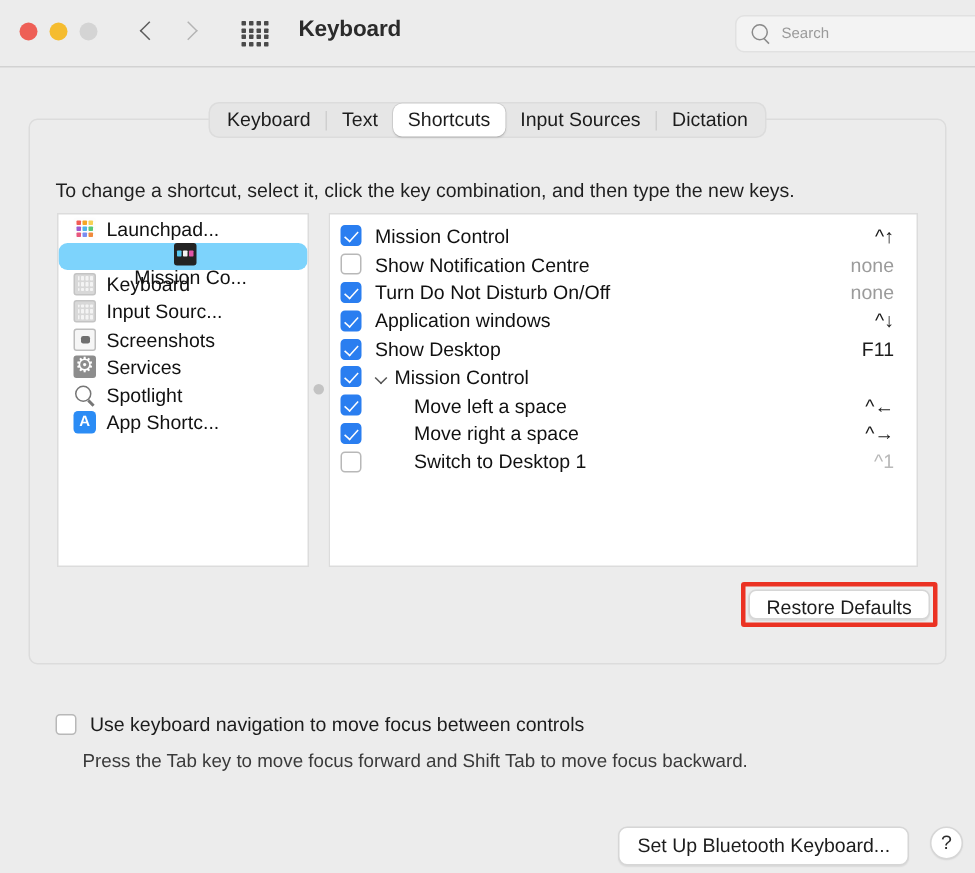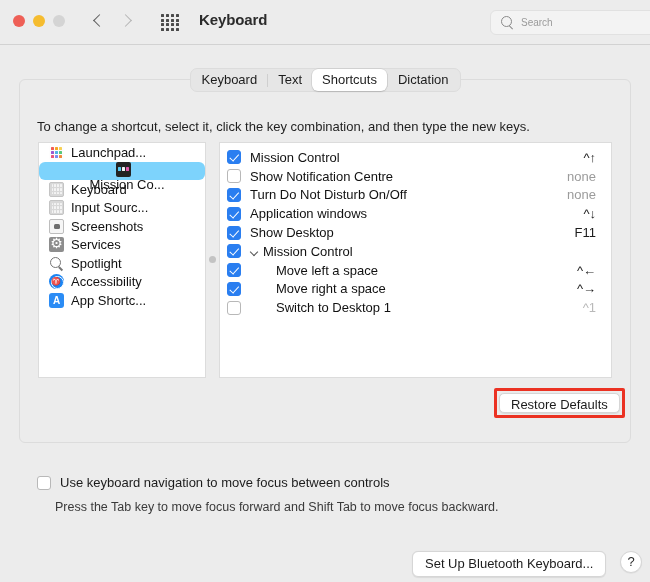--- a/index.html
+++ b/index.html
@@ -410,20 +410,21 @@
   </div>
 
   <div id="contentbox"></div>
 
   <div id="tabbar">
     <div id="tabs">
       <span class="tab">Keyboard</span>
       <span class="tab-sep"></span>
       <span class="tab">Text</span>
       <span class="tab active">Shortcuts</span>
+      <span class="tab">Input Sources</span>
       <span class="tab-sep"></span>
       <span class="tab">Dictation</span>
     </div>
   </div>
 
   <div id="instructions">To change a shortcut, select it, click the key combination, and then type the new keys.</div>
 
   <div id="cat-list">
     <div class="cat-row">
       <span class="cat-icon ic-launchpad">
@@ -493,24 +494,20 @@
     <div class="cat-row">
       <span class="cat-icon ic-services"></span>
       <span class="cat-label">Services</span>
     </div>
 
     <div class="cat-row">
       <span class="cat-icon ic-spotlight"></span>
       <span class="cat-label">Spotlight</span>
     </div>
 
-    <div class="cat-row">
-      <span class="cat-icon ic-accessibility"></span>
-      <span class="cat-label">Accessibility</span>
-    </div>
 
     <div class="cat-row">
       <span class="cat-icon ic-appshort"></span>
       <span class="cat-label">App Shortc...</span>
     </div>
   </div>
 
   <div id="splitter">
     <span class="handle"></span>
   </div>

